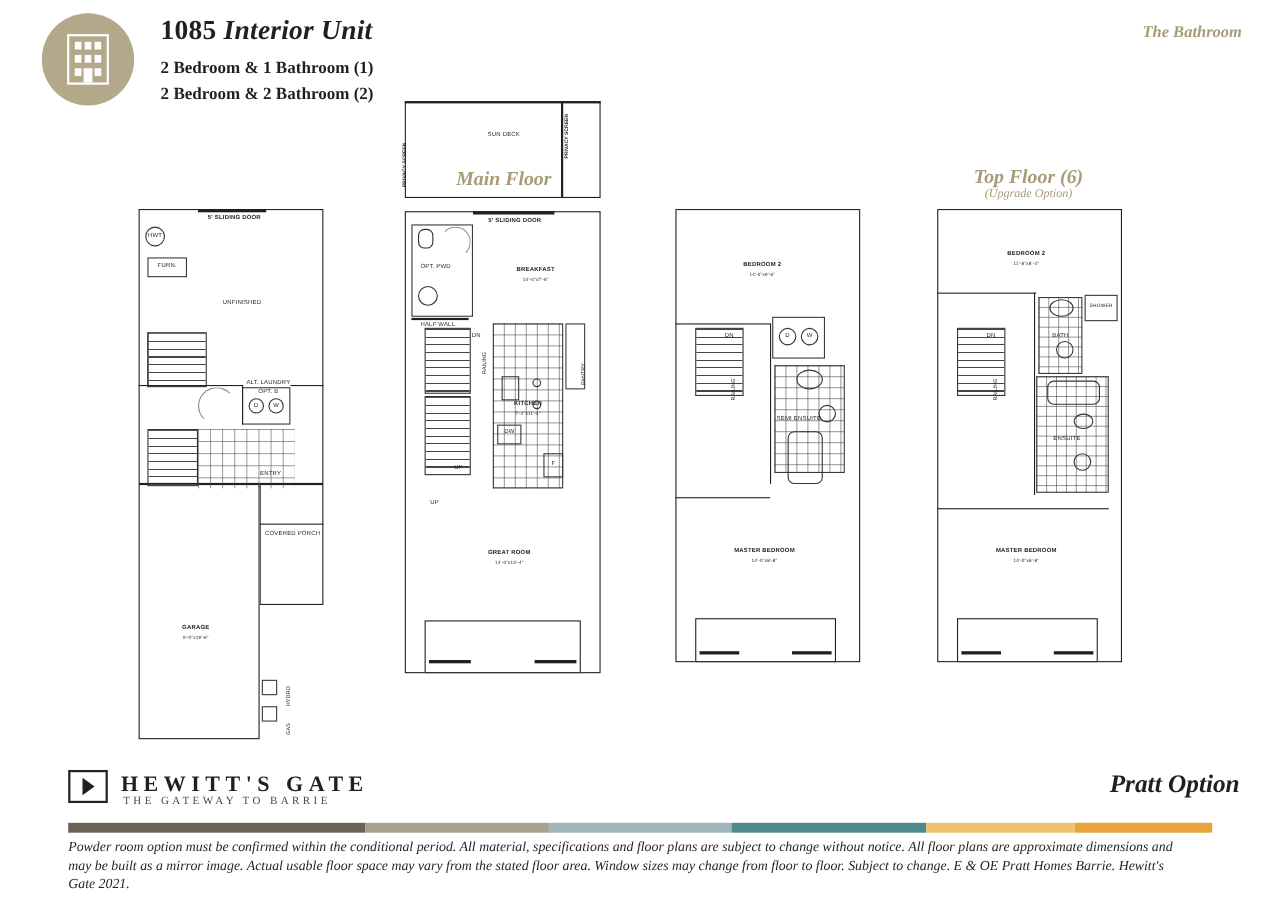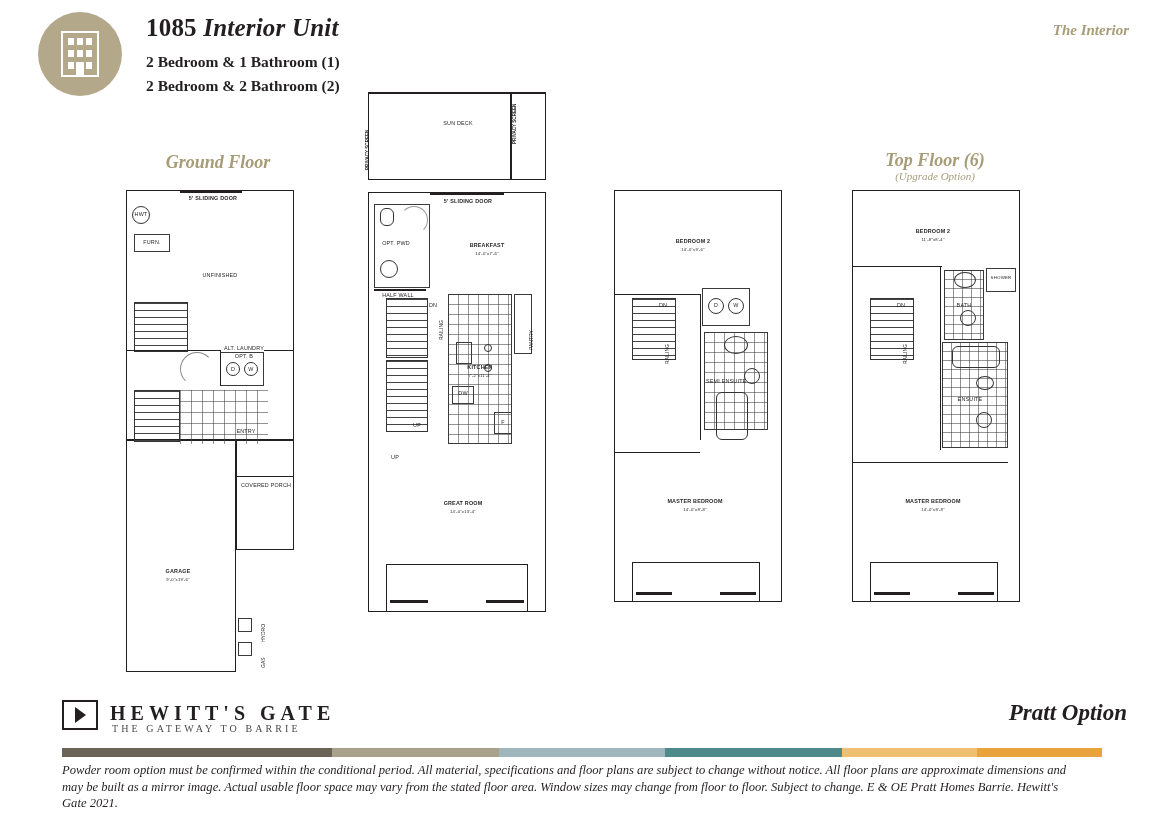--- a/index.html
+++ b/index.html
@@ -153,23 +153,23 @@
       <div class="win" style="left:15px;top:31px;width:8px;height:13px;"></div>
     </div>
   </div>
 
   <div class="hdr-title">
     <span>1085</span>
     <em>Interior Unit</em>
   </div>
   <div class="hdr-sub1">2 Bedroom &amp; 1 Bathroom (1)</div>
   <div class="hdr-sub2">2 Bedroom &amp; 2 Bathroom (2)</div>
-  <div class="hdr-right">The Interior</div>
-
-  <div class="floor-title" style="left:118px; top:152px;">Ground Floor</div>
+  <div class="hdr-right">The Bathroom</div>
+
+  <div class="floor-title" style="left:358px; top:152px;">Main Floor</div>
   <div class="floor-title" style="left:835px; top:150px;">Top Floor (6)</div>
   <div class="floor-sub" style="left:835px; top:170px;">(Upgrade Option)</div>
 
   <div class="plan" style="left:120px; top:190px; width:180px; height:490px;">
 
     <div class="wall" style="left:6px; top:0px; width:168px; height:250px;"></div>
 
     <div class="wall" style="left:6px; top:250px; width:110px; height:232px;"></div>
     <div class="wall" style="left:116px; top:250px; width:58px; height:110px;"></div>
 

